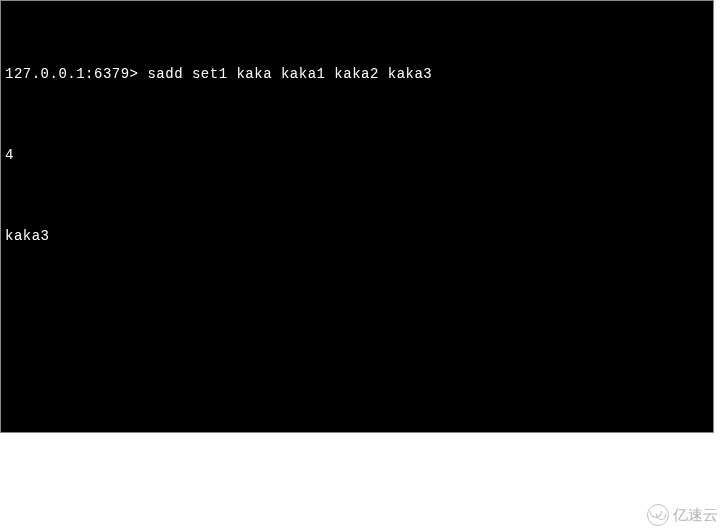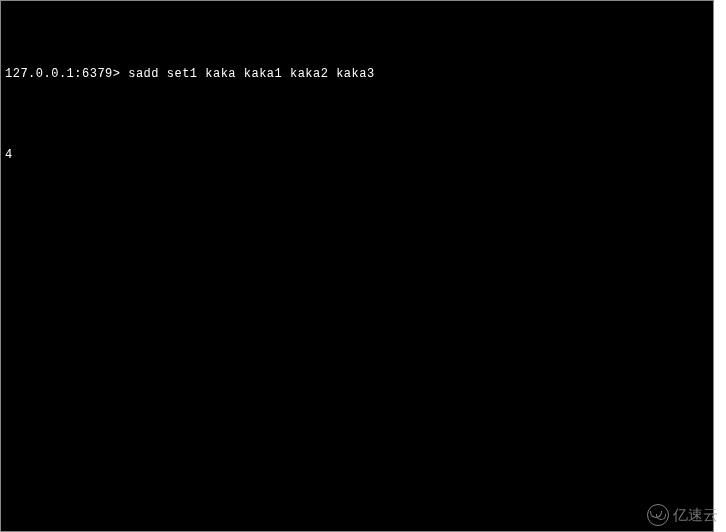--- a/index.html
+++ b/index.html
@@ -11,23 +11,23 @@
       background: #ffffff;
       width: 726px;
       height: 532px;
       position: relative;
       font-family: "Consolas", "Courier New", monospace;
     }
     .terminal {
       background: #000000;
       color: #ffffff;
       width: 714px;
-      height: 532px;
+      height: 433px;
       padding: 6px 4px;
-      font-size: 12px;
+      font-size: 14px;
       line-height: 27px;
       letter-spacing: 0.5px;
       white-space: pre;
       overflow: hidden;
       border: 1px solid #888;
     }
     .line {
       display: block;
       min-height: 27px;
     }
@@ -75,20 +75,21 @@
       top: 9px;
       right: 2px;
     }
   </style>
 </head>
 <body>
 
 <div class="terminal">
   <span class="line">127.0.0.1:6379&gt; sadd set1 kaka kaka1 kaka2 kaka3</span>
   <span class="line">4</span>
+  <span class="line">kaka3</span>
   
   
   
   
   
   
   
   
   
   

